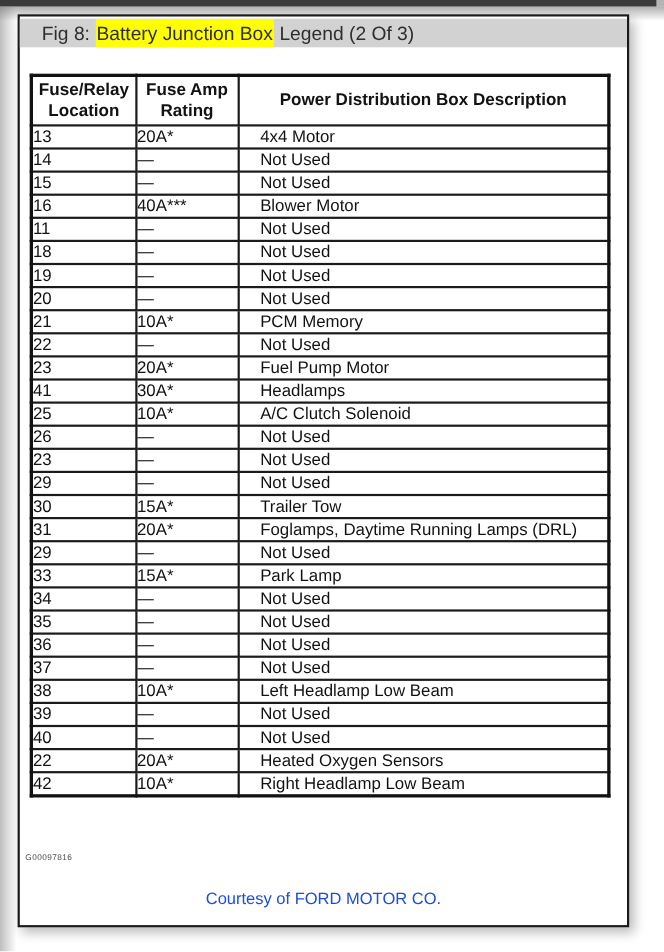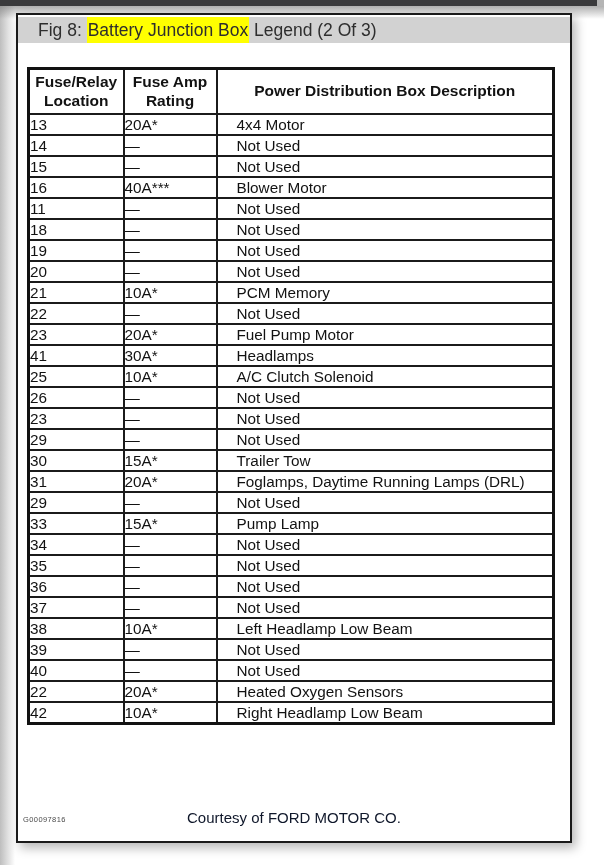--- a/index.html
+++ b/index.html
@@ -73,30 +73,30 @@
   .fuse-table td {
     height: 19.9px;
     font-size: 15.3px;
     line-height: 19px;
     padding: 0;
     vertical-align: middle;
   }
   .fuse-table td.c { text-align: left; }
   .fuse-table td.desc { text-align: left; padding-left: 19px; }
   .graphic-id {
-    position: absolute; left: 5px; top: 800px;
+    position: absolute; left: 5px; top: 760px;
     font-size: 7.5px; letter-spacing: 0.4px;
     color: #4a4a4a;
     text-align: right;
   }
   .courtesy {
     position: absolute; left: 0; right: 0; top: 794px;
     text-align: center;
     font-size: 15px;
-    color: #0f172a;
+    color: #1d4ed8;
   }
 </style>
 </head>
 <body>
 
 <div class="top-strip"></div>
 <div class="top-strip-cap"></div>
 <div class="shade-top"></div>
 <div class="shade-left"></div>
 
@@ -213,21 +213,21 @@
           <td class="desc">Foglamps, Daytime Running Lamps (DRL)</td>
         </tr>
         <tr>
           <td class="c">29</td>
           <td class="c">—</td>
           <td class="desc">Not Used</td>
         </tr>
         <tr>
           <td class="c">33</td>
           <td class="c">15A*</td>
-          <td class="desc">Pump Lamp</td>
+          <td class="desc">Park Lamp</td>
         </tr>
         <tr>
           <td class="c">34</td>
           <td class="c">—</td>
           <td class="desc">Not Used</td>
         </tr>
         <tr>
           <td class="c">35</td>
           <td class="c">—</td>
           <td class="desc">Not Used</td>

